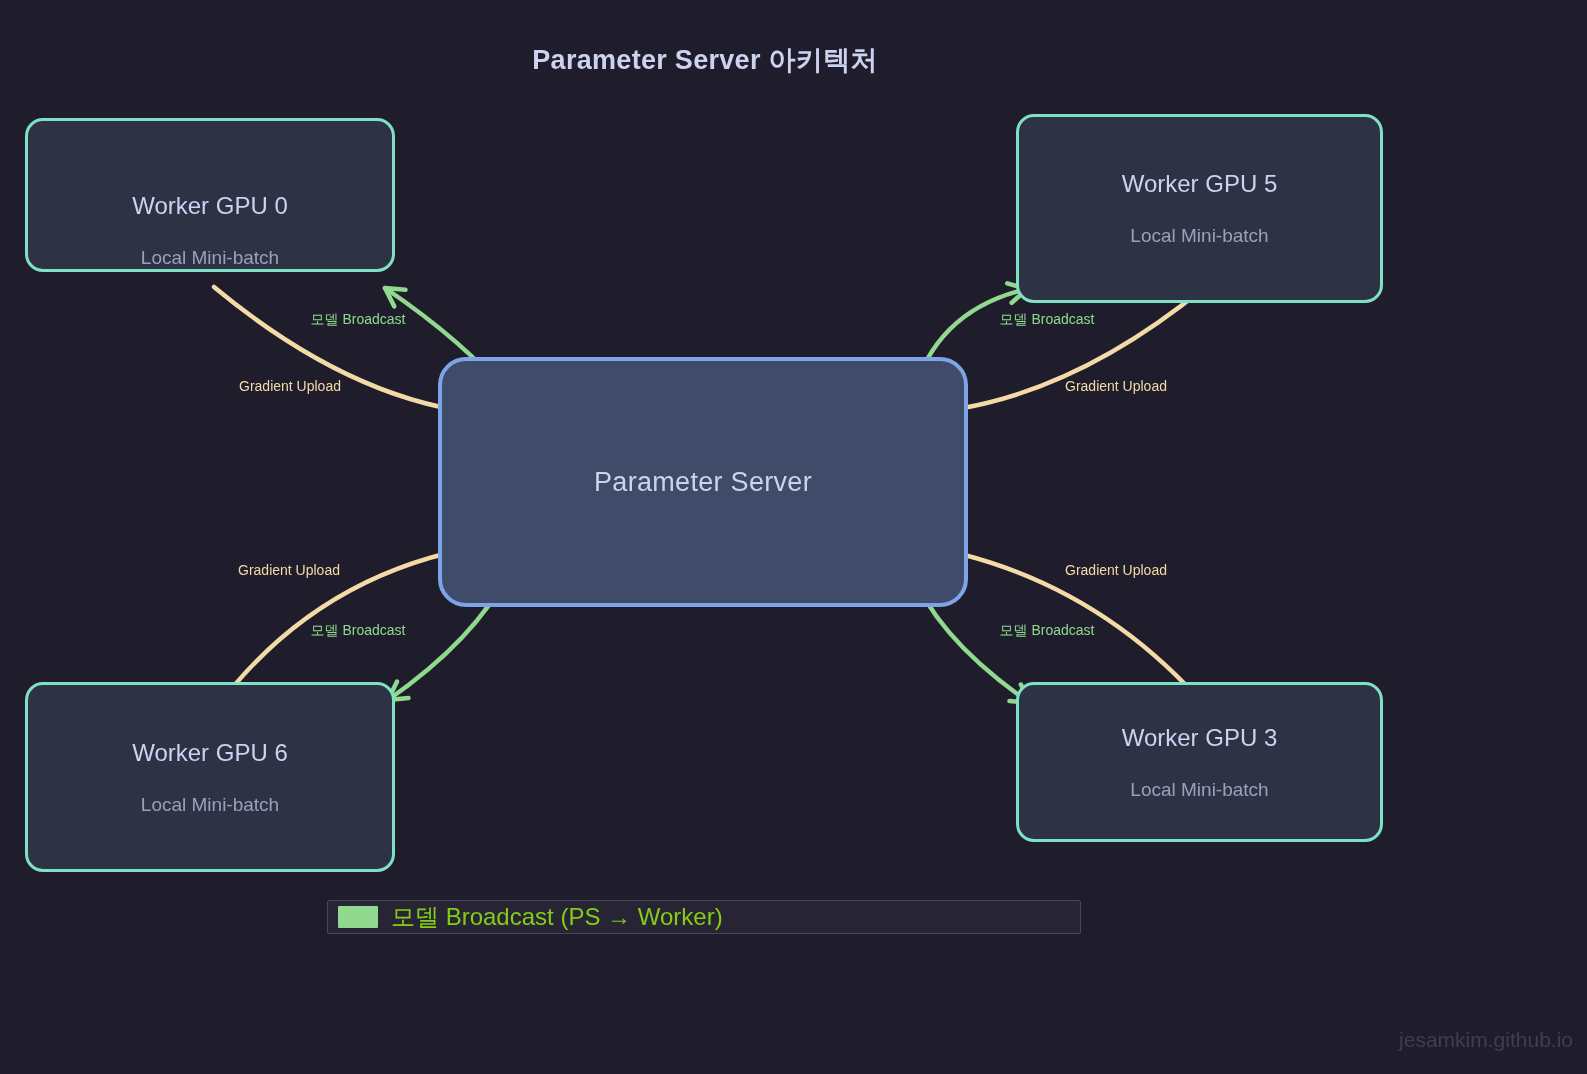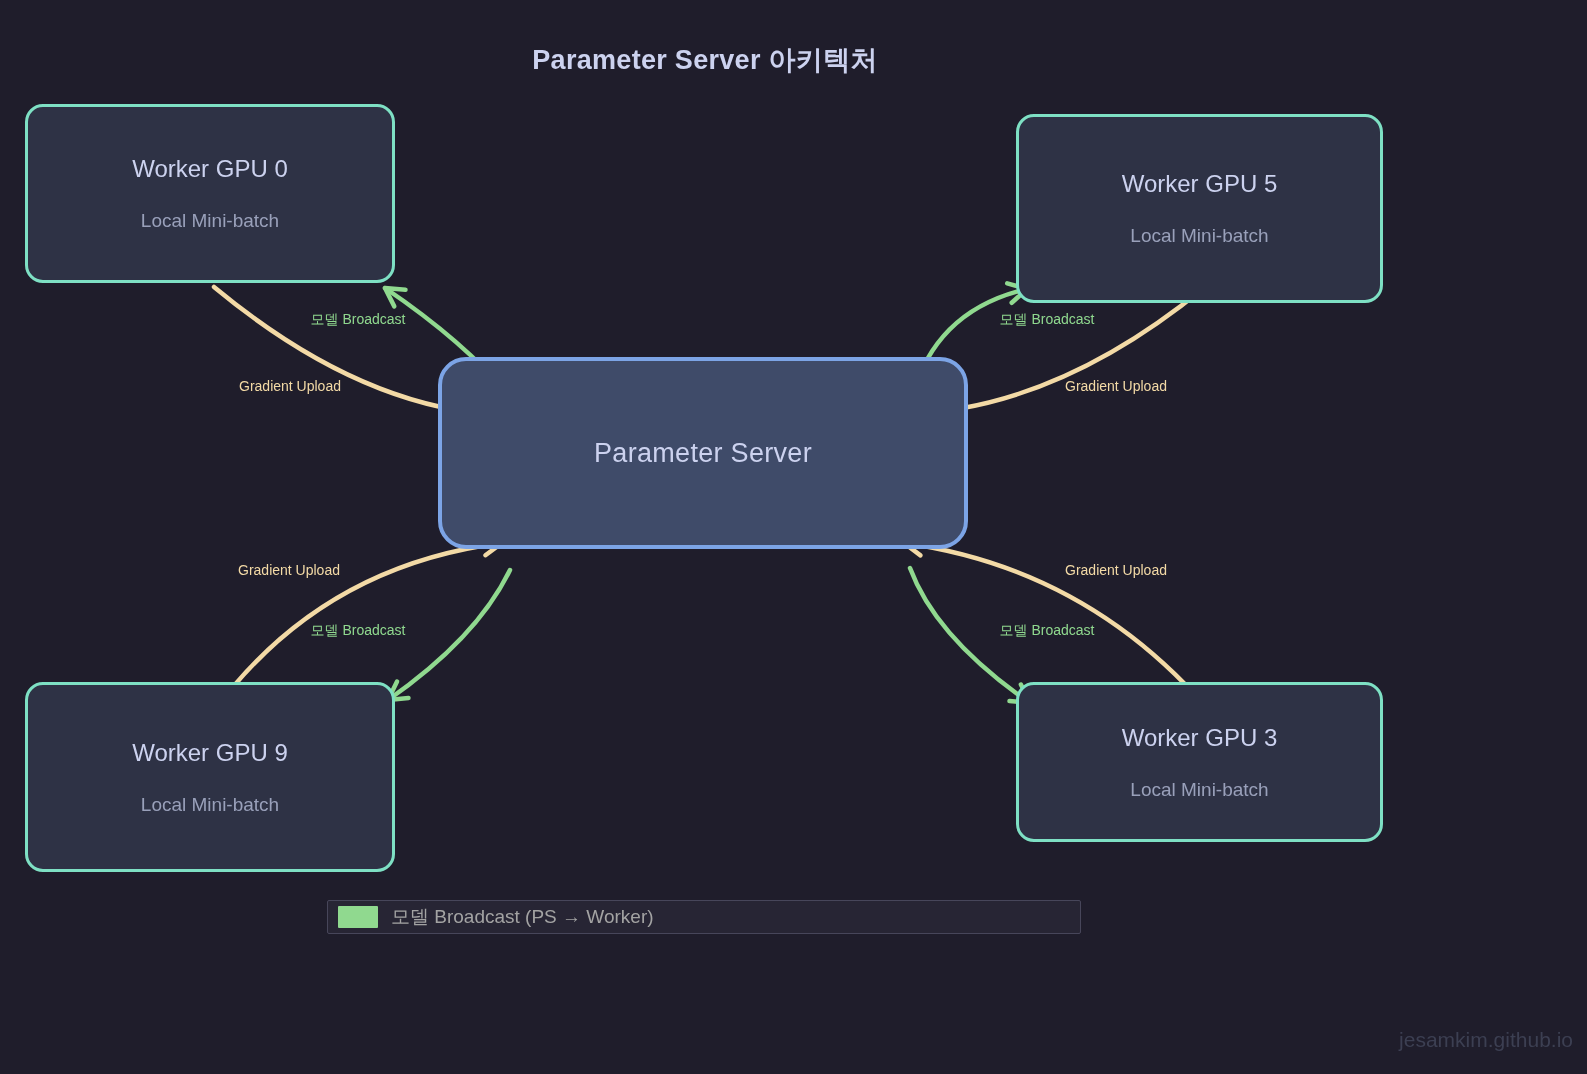--- a/index.html
+++ b/index.html
@@ -43,25 +43,25 @@
   }
   .server-box{
     background:var(--server-fill,#3f4b69);
     border:4px solid var(--server-border,#7ca4e6);
     border-radius:28px;
   }
   .server-box .box-title{
     font-size:27px;font-weight:500;letter-spacing:.3px;
     color:var(--text-primary,#ccd3ee);
   }
-  .w0{left:25px;top:104px;width:370px;height:179px;}
+  .w0{left:25px;top:118px;width:370px;height:154px;justify-content:flex-end;}
   .w1{left:1016px;top:114px;width:367px;height:189px;}
   .w2{left:25px;top:682px;width:370px;height:190px;}
   .w3{left:1016px;top:682px;width:367px;height:160px;}
-  .ps{left:438px;top:357px;width:530px;height:192px;}
+  .ps{left:438px;top:357px;width:530px;height:250px;}
 
   .edge-label{
     position:absolute;transform:translate(-50%,-50%);
     font-size:14px;white-space:nowrap;
   }
   .edge-label.broadcast{color:var(--broadcast-green,#8bdd96);}
   .edge-label.upload{color:var(--upload-tan,#f0d8a2);}
   .lb-tl-b{left:358px;top:320px;}
   .lb-tl-u{left:290px;top:386px;}
   .lb-tr-b{left:1047px;top:320px;}
@@ -77,21 +77,21 @@
     background:var(--legend-bg,#272534);
     border:1px solid var(--legend-border,#47465a);
     border-radius:2px;
     display:flex;align-items:center;
     padding:0 10px;gap:40px;
   }
   .legend-item{display:flex;align-items:center;}
   .swatch{width:40px;height:22px;margin-right:13px;border-radius:1px;}
   .swatch.green{background:var(--broadcast-green,#9bdf92);}
   .swatch.tan{background:var(--upload-tan,#f8e2b0);}
-  .legend-label{font-size:19px;color:#a3a3a3;}
+  .legend-label{font-size:24px;color:#84cc16;}
 
   .watermark{
     position:absolute;right:50px;top:1028px;
     font-size:21px;color:var(--watermark,#3c3f52);
   }
 </style>
 </head>
 <body>
 
 <div class="stage">
@@ -125,21 +125,21 @@
     <div class="box-title">Worker GPU 0</div>
     <div class="box-sub">Local Mini-batch</div>
   </div>
 
   <div class="node worker-box w1">
     <div class="box-title">Worker GPU 5</div>
     <div class="box-sub">Local Mini-batch</div>
   </div>
 
   <div class="node worker-box w2">
-    <div class="box-title">Worker GPU 9</div>
+    <div class="box-title">Worker GPU 6</div>
     <div class="box-sub">Local Mini-batch</div>
   </div>
 
   <div class="node worker-box w3">
     <div class="box-title">Worker GPU 3</div>
     <div class="box-sub">Local Mini-batch</div>
   </div>
 
   <div class="node server-box ps">
     <div class="box-title">Parameter Server</div>

